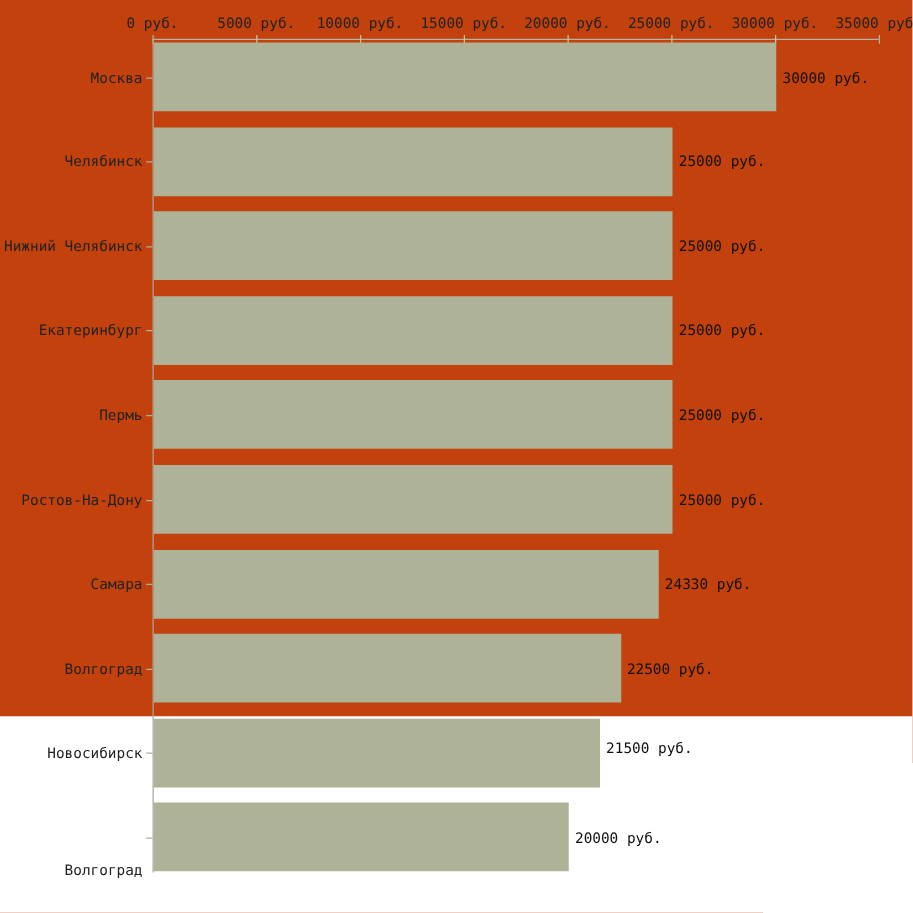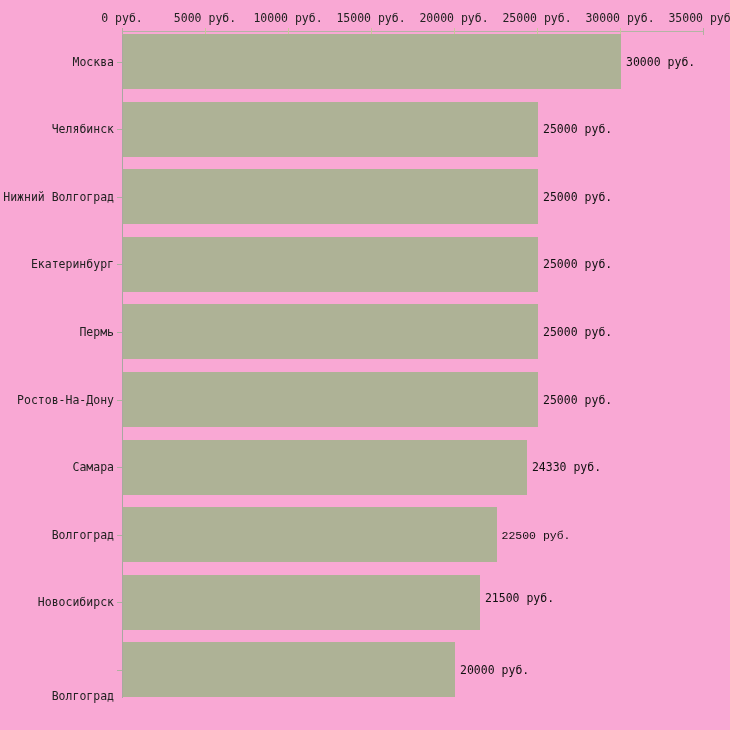--- a/index.html
+++ b/index.html
@@ -9,22 +9,22 @@
   }
   body {
     width: 730px;
     height: 730px;
     font-family: "DejaVu Sans", sans-serif;
     overflow: hidden;
   }
   #chart-root {
     position: relative;
     width: 730px;
-    height: 730px;
-    background: #f9a8d4;
+    height: 573px;
+    background: #c2410c;
   }
 
   
   .axis-top-line {
     position: absolute;
     left: 122px;
     top: 31px;
     width: 581px;
     height: 1px;
     background: #b4b4a4;
@@ -117,21 +117,21 @@
       <div class="xticklabel" style="left: 620px;">30000 руб.</div>
       <div class="xtick edge" style="left: 703px;"></div>
       <div class="xticklabel" style="left: 703px;">35000 руб.</div>
     </div>
   <div id="yticks-layer">
       <div class="ytick" style="top: 62px;"></div>
       <div class="ycatlabel" style="top: 61.5px;">Москва</div>
       <div class="ytick" style="top: 129px;"></div>
       <div class="ycatlabel" style="top: 129.1px;">Челябинск</div>
       <div class="ytick" style="top: 197px;"></div>
-      <div class="ycatlabel" style="top: 196.7px;">Нижний Волгоград</div>
+      <div class="ycatlabel" style="top: 196.7px;">Нижний Челябинск</div>
       <div class="ytick" style="top: 264px;"></div>
       <div class="ycatlabel" style="top: 264.3px;">Екатеринбург</div>
       <div class="ytick" style="top: 332px;"></div>
       <div class="ycatlabel" style="top: 331.9px;">Пермь</div>
       <div class="ytick" style="top: 400px;"></div>
       <div class="ycatlabel" style="top: 399.5px;">Ростов-На-Дону</div>
       <div class="ytick" style="top: 467px;"></div>
       <div class="ycatlabel" style="top: 467.1px;">Самара</div>
       <div class="ytick" style="top: 535px;"></div>
       <div class="ycatlabel" style="top: 534.7px;">Волгоград</div>
@@ -149,20 +149,20 @@
       <div class="barlabel" style="left: 543px; top: 196.7px;">25000 руб.</div>
       <div class="bar" title="Екатеринбург: 25000 руб." style="top: 236.8px; height: 55px; width: 415px; background: rgb(174, 178, 150);"></div>
       <div class="barlabel" style="left: 543px; top: 264.3px;">25000 руб.</div>
       <div class="bar" title="Пермь: 25000 руб." style="top: 304.4px; height: 55px; width: 415px; background: rgb(174, 178, 150);"></div>
       <div class="barlabel" style="left: 543px; top: 331.9px;">25000 руб.</div>
       <div class="bar" title="Ростов-На-Дону: 25000 руб." style="top: 372px; height: 55px; width: 415px; background: rgb(174, 178, 150);"></div>
       <div class="barlabel" style="left: 543px; top: 399.5px;">25000 руб.</div>
       <div class="bar" title="Самара: 24330 руб." style="top: 439.6px; height: 55px; width: 403.878px; background: rgb(174, 178, 150);"></div>
       <div class="barlabel" style="left: 531.878px; top: 467.1px; text-align: center;">24330 руб.</div>
       <div class="bar" title="Красноярск: 22500 руб." style="top: 507.2px; height: 55px; width: 373.5px; background: rgb(174, 178, 150);"></div>
-      <div class="barlabel" style="left: 501.5px; top: 534.7px; font-family: Liberation Mono, monospace;">22500 руб.</div>
+      <div class="barlabel" style="left: 501.5px; top: 534.7px;">22500 руб.</div>
       <div class="bar" title="Новосибирск: 21500 руб." style="top: 574.8px; height: 55px; width: 356.9px; background: rgb(174, 178, 150);"></div>
       <div class="barlabel" style="left: 484.9px; top: 598px;">21500 руб.</div>
       <div class="bar" title="Волгоград: 20000 руб." style="top: 642.4px; height: 55px; width: 332px; background: rgb(174, 178, 150);"></div>
       <div class="barlabel" style="left: 460px; top: 669.9px;">20000 руб.</div>
     </div>
 
 </div>
 
 </body></html>

